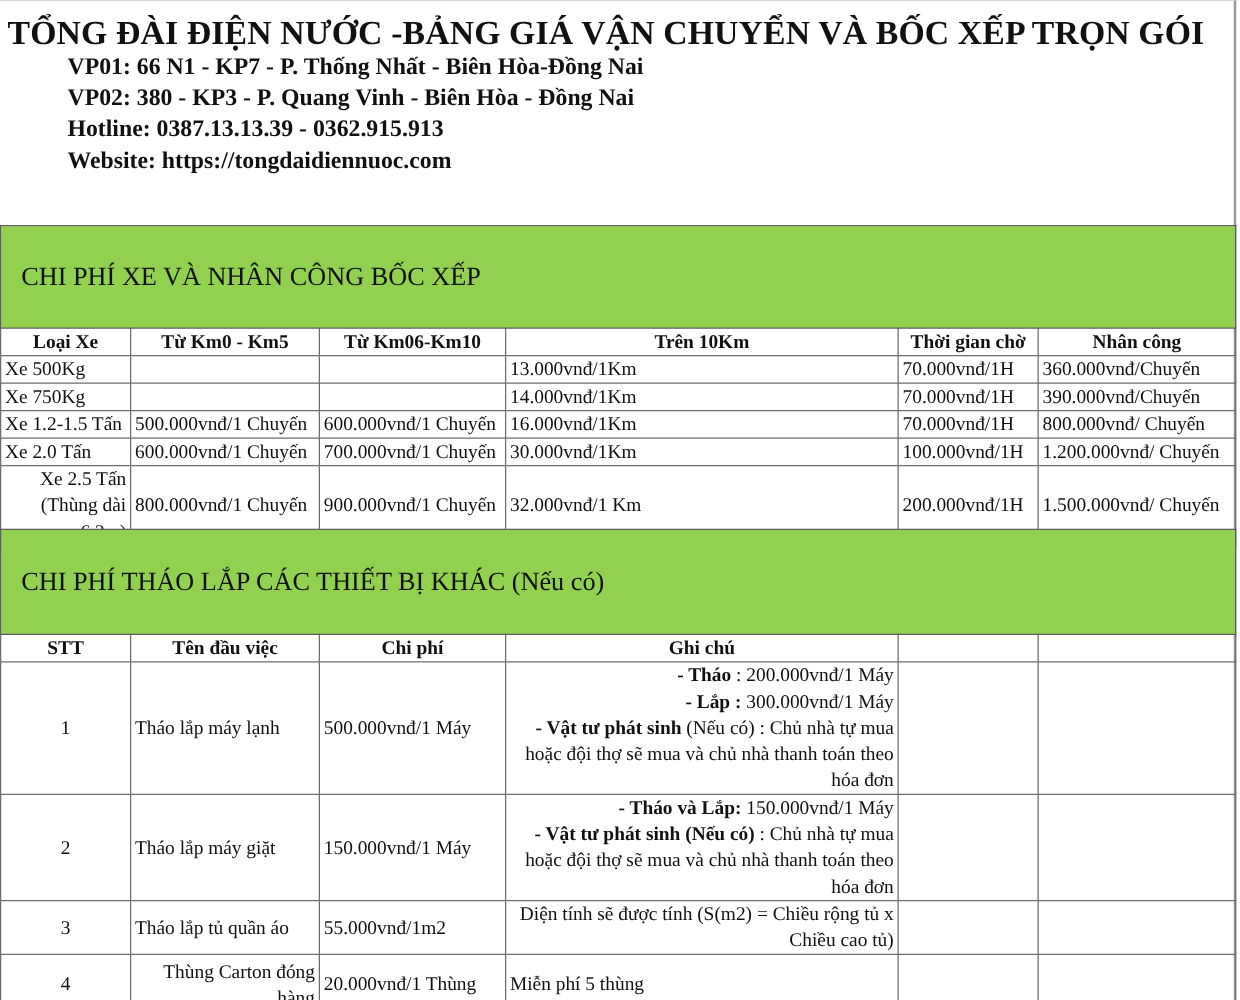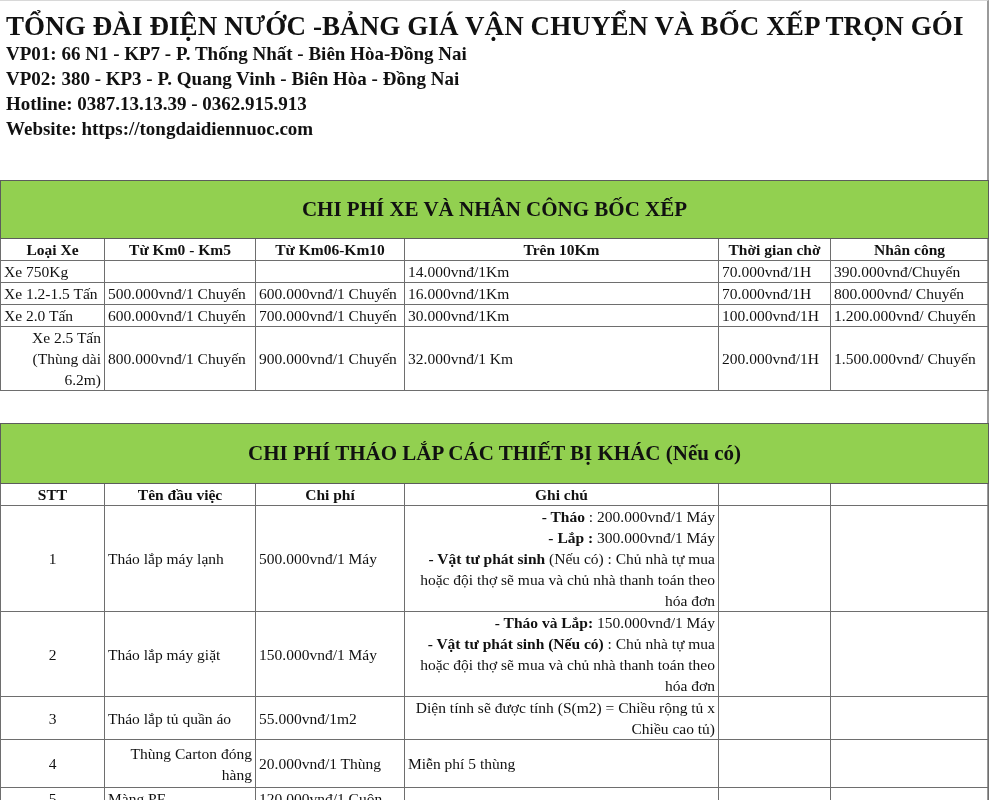--- a/index.html
+++ b/index.html
@@ -2,27 +2,27 @@
 <html><head>
 <meta charset="utf-8">
 <style>
   html, body { margin:0; padding:0; background:#ffffff; }
   body { width:992px; height:800px; overflow:hidden; position:relative;
          font-family:"Liberation Serif","DejaVu Serif",serif; color:#111; }
   .frame { position:absolute; left:0; top:0; width:989px; height:800px;
            border-right:2px solid #9a9a9a; border-top:1px solid #d8d8d8; box-sizing:border-box; }
   .header { position:absolute; left:6px; top:11px; }
   .header .title { font-size:27px; font-weight:bold; line-height:30px; letter-spacing:0.1px; }
-  .header .line { font-size:19px; font-weight:bold; line-height:25px; }
+  .header .line { font-size:19px; font-weight:bold; line-height:25px;margin-left:48px; }
   table { position:absolute; left:0; border-collapse:collapse; table-layout:fixed; width:988px; }
   td, th { border:1px solid #6e6e6e; padding:0 3px; font-size:15.5px; line-height:21px;
            overflow:hidden; white-space:nowrap; vertical-align:middle; text-align:left; font-weight:normal; }
   th { font-weight:bold; text-align:center;margin-left:48px; }
-  .band td { background:#92d050; font-size:21px; font-weight:bold; text-align:center;
-             border-color:#5c5c5c; height:48px; padding:4px; }
+  .band td { background:#92d050; font-size:21px; font-weight:normal; 
+             border-color:#5c5c5c; height:48px; padding:16px; }
   .wrap { white-space:normal;text-align:right; }
   .c { text-align:center; }
   b { font-weight:bold; }
 </style>
 </head>
 <body>
 
 <div class="frame"></div>
 
 <div class="header">
@@ -46,20 +46,28 @@
       <tr class="band">
     <td colspan="6" style="height:49px">CHI PHÍ XE VÀ NHÂN CÔNG BỐC XẾP</td>
   </tr>
   <tr style="height:21px">
     <th>Loại Xe</th>
     <th>Từ Km0 - Km5</th>
     <th>Từ Km06-Km10</th>
     <th>Trên 10Km</th>
     <th>Thời gian chờ</th>
     <th>Nhân công</th>
+  </tr>
+  <tr style="height:21px">
+    <td>Xe 500Kg</td>
+    <td></td>
+    <td></td>
+    <td>13.000vnđ/1Km</td>
+    <td>70.000vnđ/1H</td>
+    <td>360.000vnđ/Chuyến</td>
   </tr>
   <tr style="height:21px">
     <td>Xe 750Kg</td>
     <td></td>
     <td></td>
     <td>14.000vnđ/1Km</td>
     <td>70.000vnđ/1H</td>
     <td>390.000vnđ/Chuyến</td>
   </tr>
   <tr style="height:22px">

